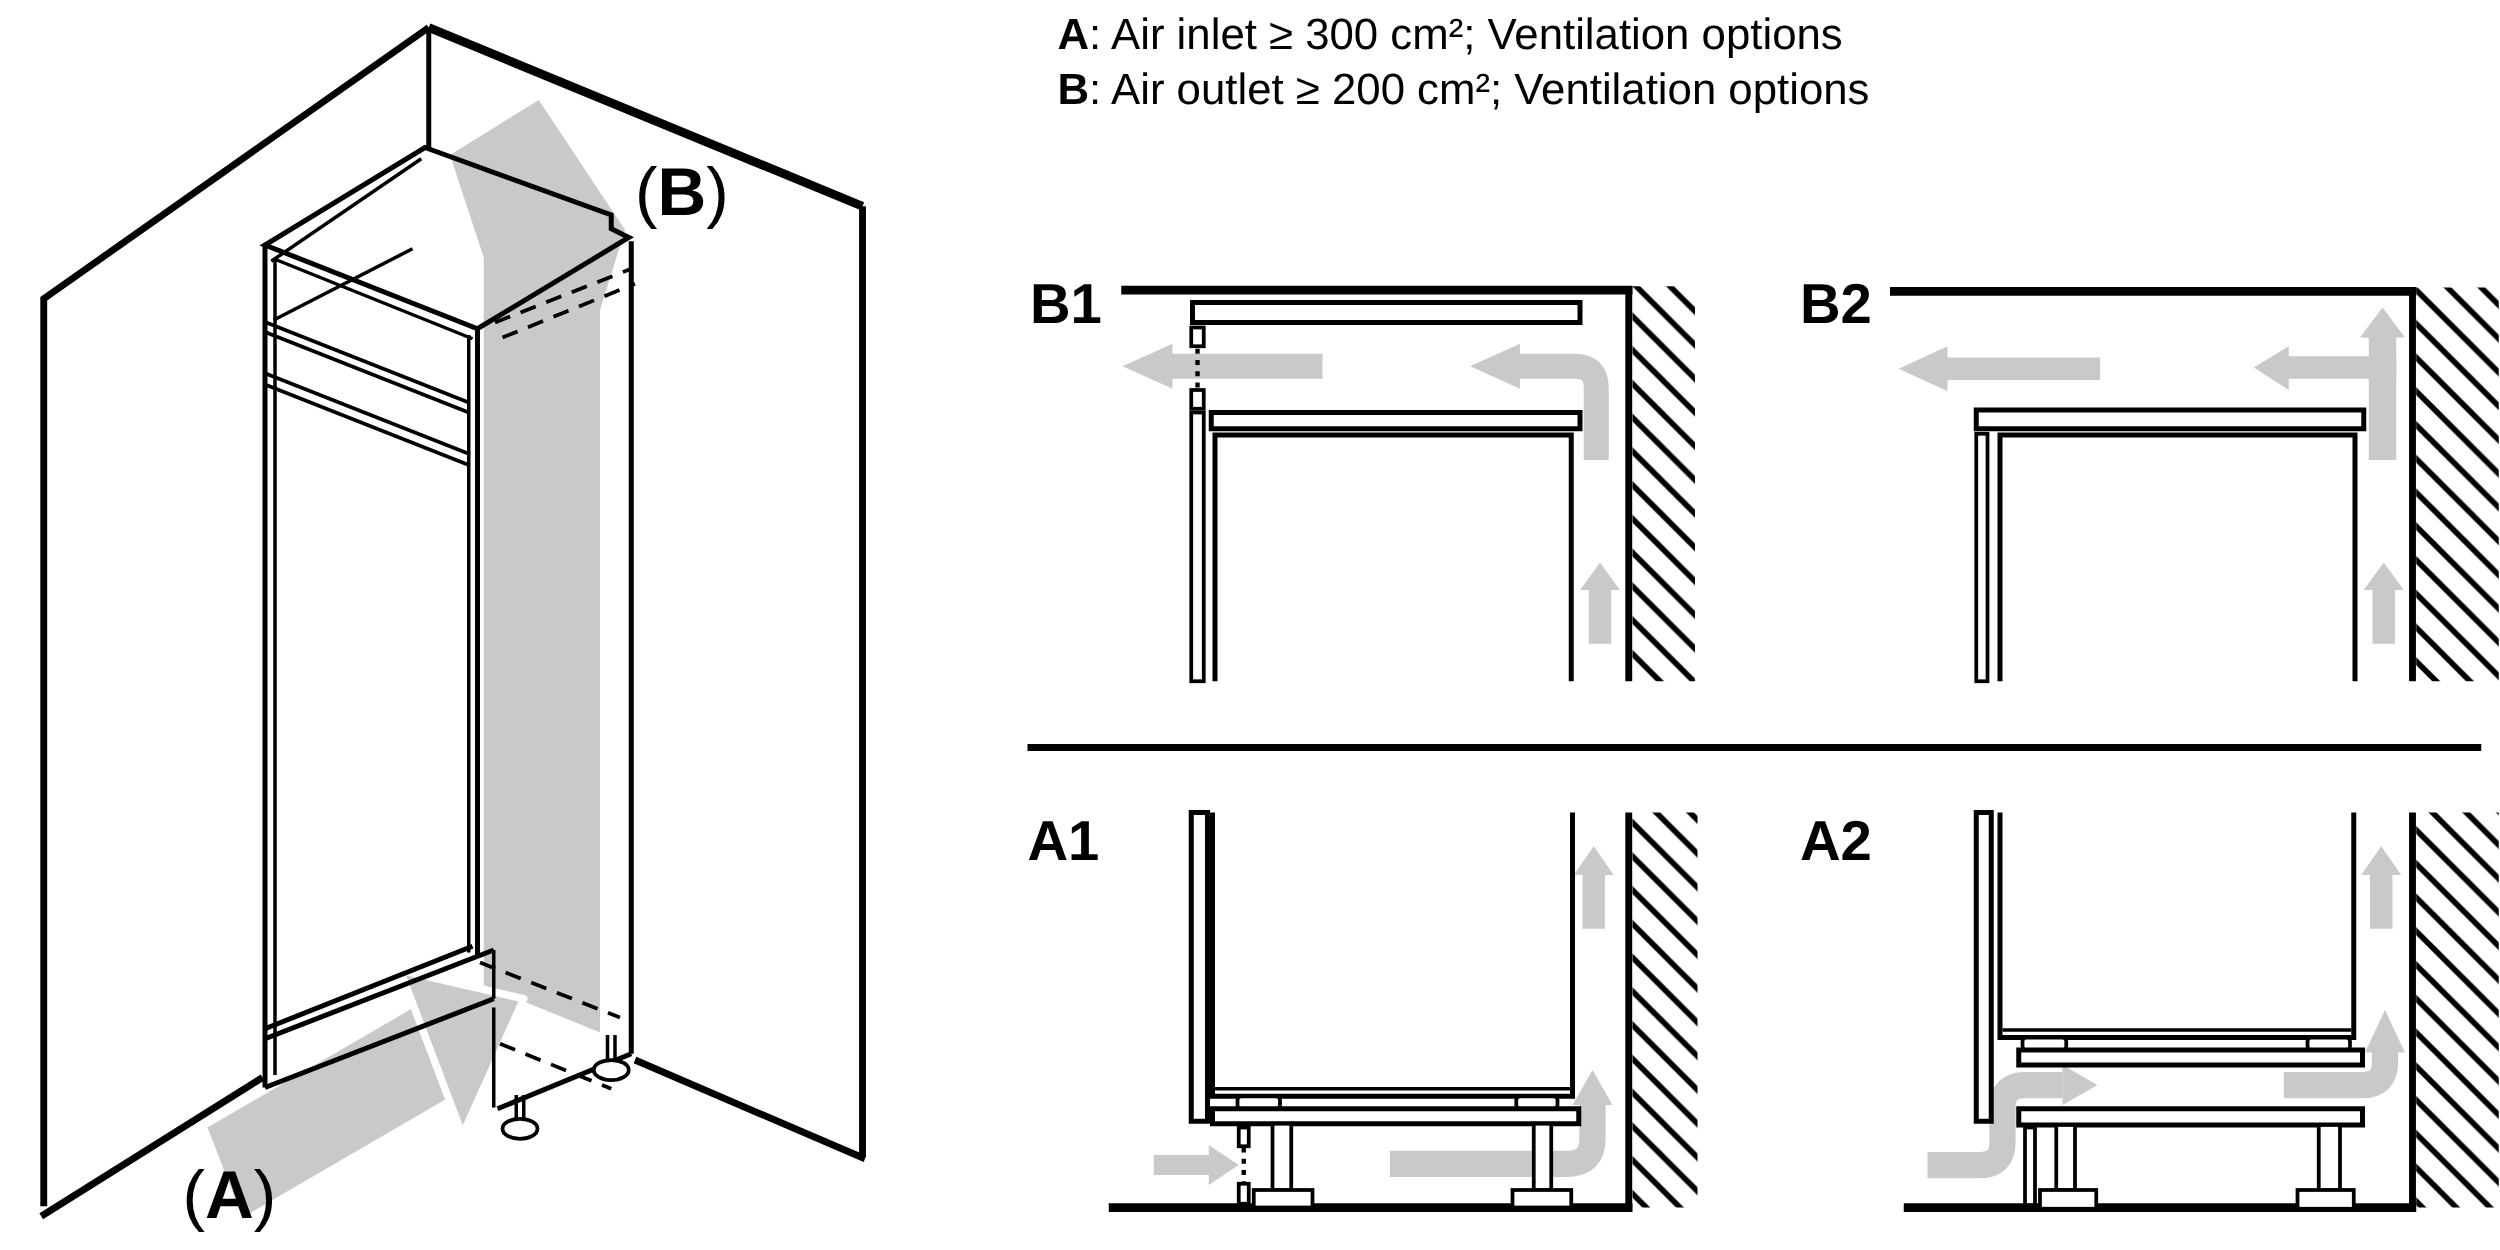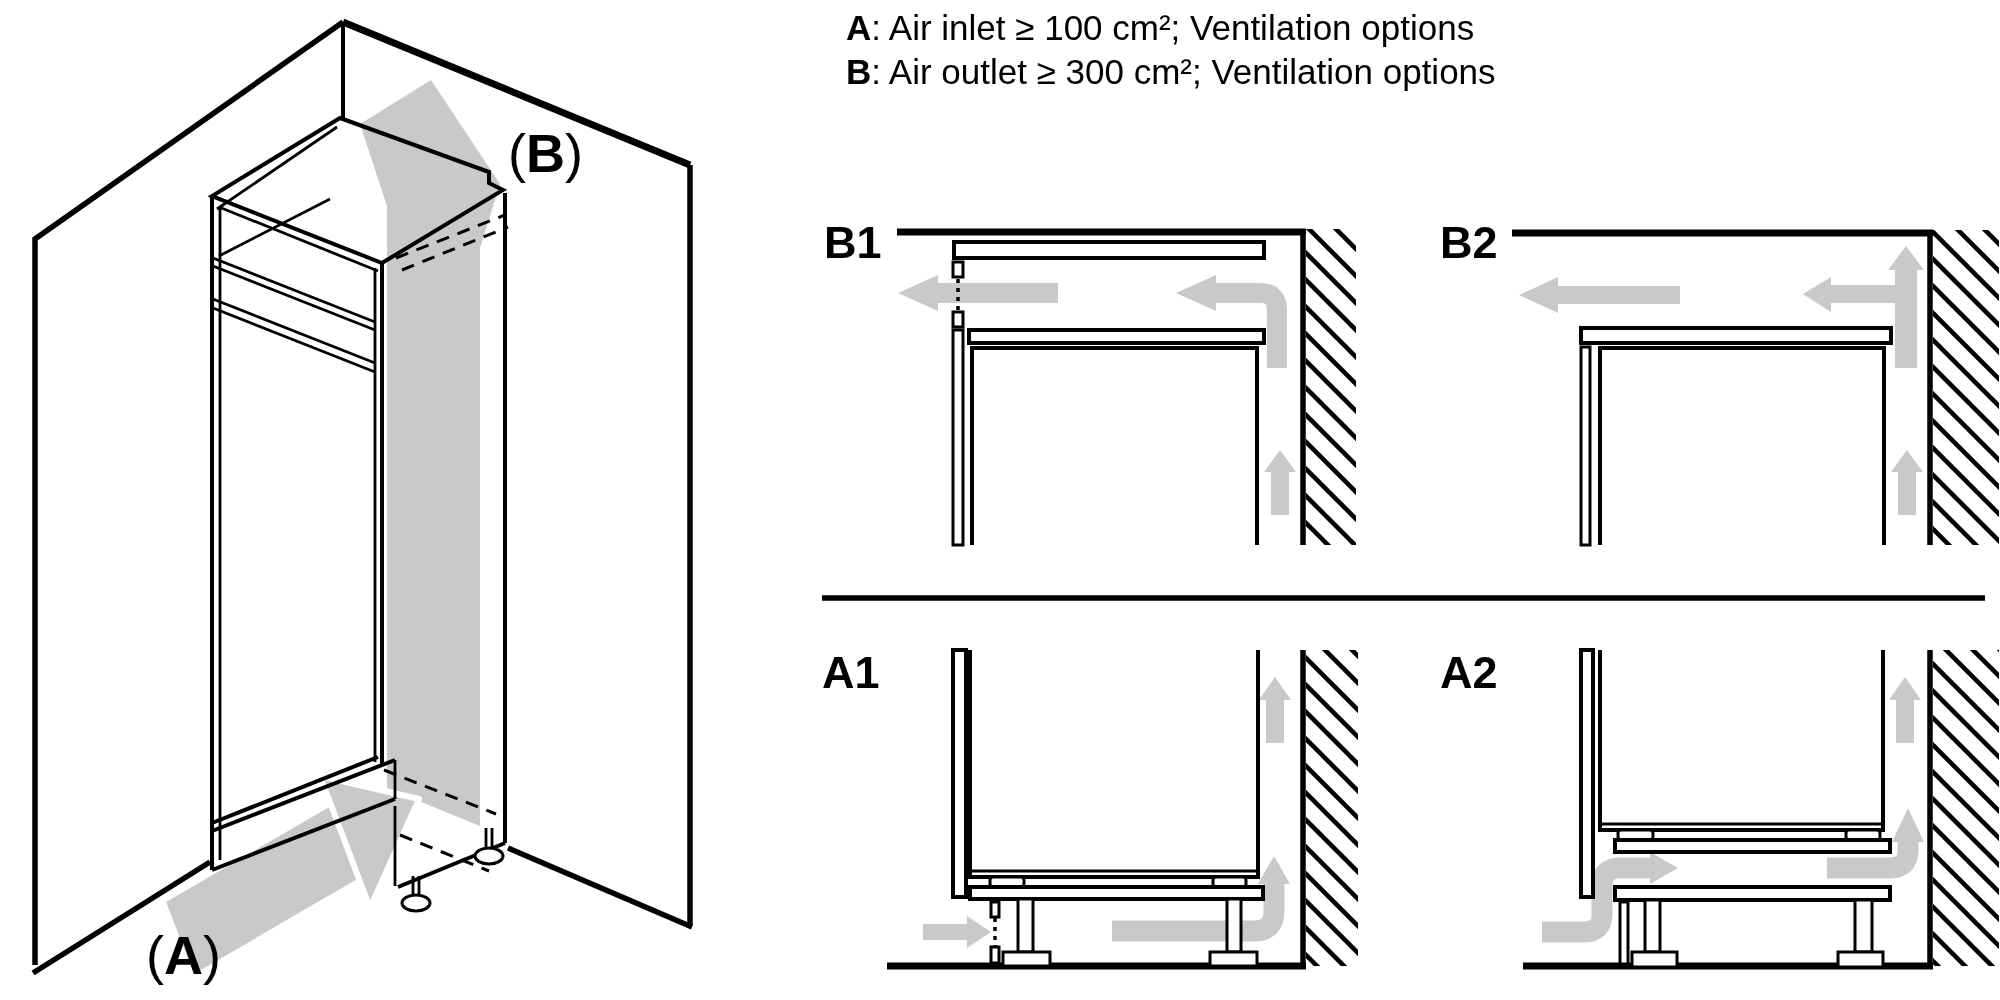--- a/index.html
+++ b/index.html
@@ -165,17 +165,17 @@
       <rect class="wf" x="1615" y="887" width="275" height="13"></rect>
       <rect class="wf wf3" x="1645" y="900" width="15" height="52"></rect>
       <rect class="wf wf3" x="1855" y="900" width="17" height="52"></rect>
       <rect class="wf wf3" x="1632" y="952" width="45" height="15"></rect>
       <rect class="wf wf3" x="1838" y="952" width="45" height="15"></rect>
       <rect class="wf wf3" x="1620" y="902" width="8" height="62"></rect>
     </g>
   </svg>
 
   <div class="legend">
-    <div><b>A</b><span>: Air inlet ≥ 100 cm²; Ventilation options</span></div>
-    <div><b>B</b><span>: Air outlet ≥ 300 cm²; Ventilation options</span></div>
+    <div><b>A</b><span>: Air inlet ≥ 300 cm²; Ventilation options</span></div>
+    <div><b>B</b><span>: Air outlet ≥ 200 cm²; Ventilation options</span></div>
   </div>
 
 </div>
 
 </body></html>

